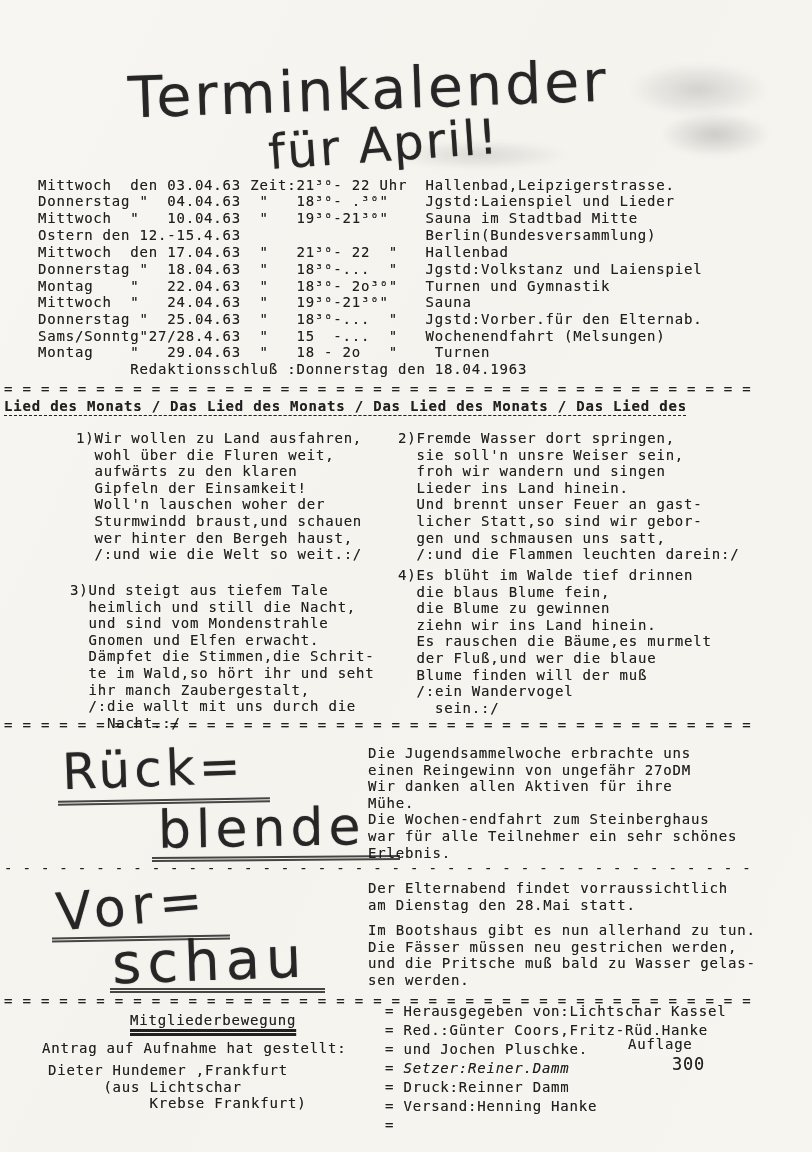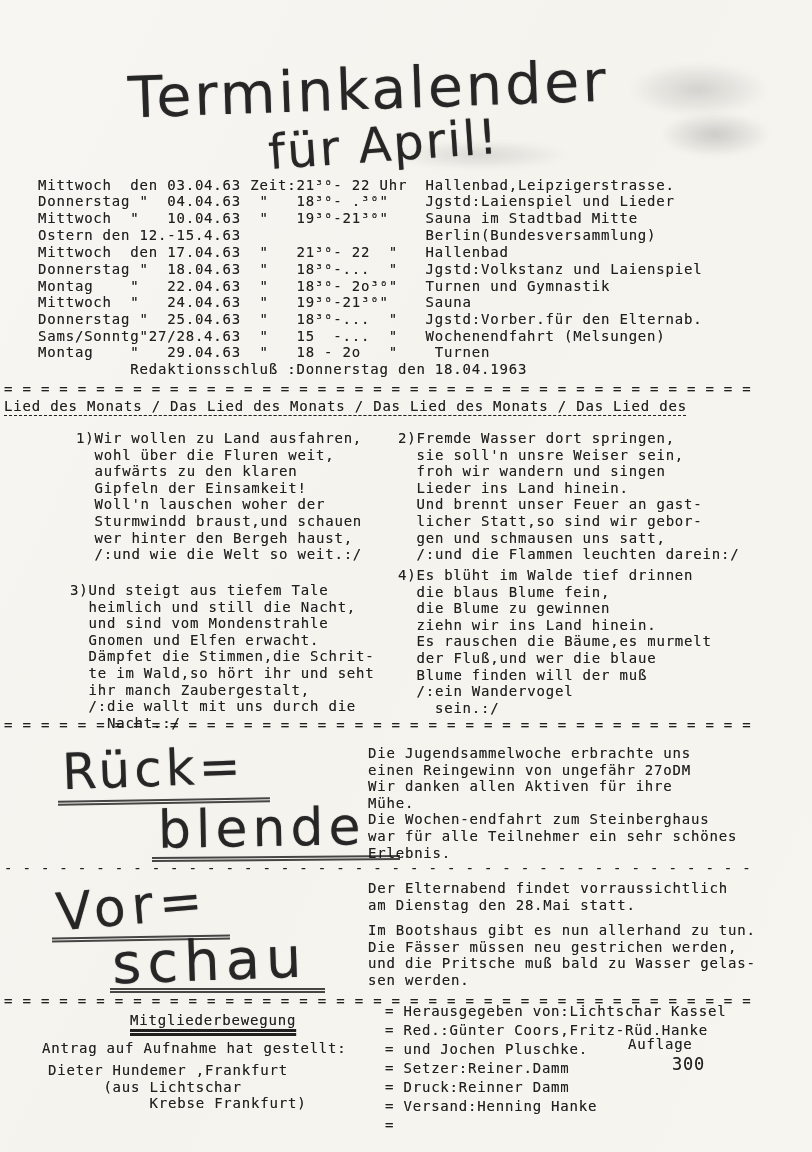--- a/index.html
+++ b/index.html
@@ -63,21 +63,21 @@
   <div class="tw" style="left:38px;top:261px;">Donnerstag "  18.04.63  "   18³⁰-...  "   Jgstd:Volkstanz und Laienspiel</div>
   <div class="tw" style="left:38px;top:278px;">Montag    "   22.04.63  "   18³⁰- 2o³⁰"   Turnen und Gymnastik</div>
   <div class="tw" style="left:38px;top:294px;">Mittwoch  "   24.04.63  "   19³⁰-21³⁰"    Sauna</div>
   <div class="tw" style="left:38px;top:311px;">Donnerstag "  25.04.63  "   18³⁰-...  "   Jgstd:Vorber.für den Elternab.</div>
   <div class="tw" style="left:38px;top:328px;">Sams/Sonntg"27/28.4.63  "   15  -...  "   Wochenendfahrt (Melsungen)</div>
   <div class="tw" style="left:38px;top:344px;">Montag    "   29.04.63  "   18 - 2o   "    Turnen</div>
   <div class="tw" style="left:38px;top:361px;">          Redaktionsschluß :Donnerstag den 18.04.1963</div>
 
   <div class="tw divider" style="top:381px;">= = = = = = = = = = = = = = = = = = = = = = = = = = = = = = = = = = = = = = = = =</div>
 
-  <div class="tw song-header" style="left:4px;top:398px;">Lied des Monats / Das Lied des Monats / Das Lied des Monats / Das Lied des</div>
+  <div class="tw song-header" style="left:4px;top:398px;font-weight:bold;">Lied des Monats / Das Lied des Monats / Das Lied des Monats / Das Lied des</div>
 
   <div class="tw" style="left:76px;top:430px;width:330px;">1)Wir wollen zu Land ausfahren,
   wohl über die Fluren weit,
   aufwärts zu den klaren
   Gipfeln der Einsamkeit!
   Woll'n lauschen woher der
   Sturmwindd braust,und schauen
   wer hinter den Bergeh haust,
   /:und wie die Welt so weit.:/</div>
   <div class="tw" style="left:398px;top:430px;width:404px;">2)Fremde Wasser dort springen,
@@ -138,21 +138,21 @@
 
   <div class="tw heading-underl" style="left:86px;top:1012px;">Mitgliederbewegung</div>
   <div class="tw" style="left:42px;top:1040px;">Antrag auf Aufnahme hat gestellt:</div>
   <div class="tw" style="left:48px;top:1062px;">Dieter Hundemer ,Frankfurt
       (aus Lichtschar
            Krebse Frankfurt)</div>
 
   <div class="tw credits" style="left:385px;top:1002px;">= Herausgegeben von:Lichtschar Kassel</div>
   <div class="tw credits" style="left:385px;top:1021px;">= Red.:Günter Coors,Fritz-Rüd.Hanke</div>
   <div class="tw credits" style="left:385px;top:1040px;">= und Jochen Pluschke.</div>
-  <div class="tw credits" style="left:385px;top:1059px;">= Setzer:Reiner.Damm</div>
+  <div class="tw credits" style="left:385px;top:1059px;font-style:italic;">= Setzer:Reiner.Damm</div>
   <div class="tw credits" style="left:385px;top:1078px;">= Druck:Reinner Damm</div>
   <div class="tw credits" style="left:385px;top:1097px;">= Versand:Henning Hanke</div>
   <div class="tw credits" style="left:385px;top:1116px;">=</div>
 
   <div class="tw" style="left:628px;top:1036px;">Auflage</div>
   <div class="tw" style="left:672px;top:1056px;font-size:17px;">300</div>
 
 </div>
 
 </body></html>

